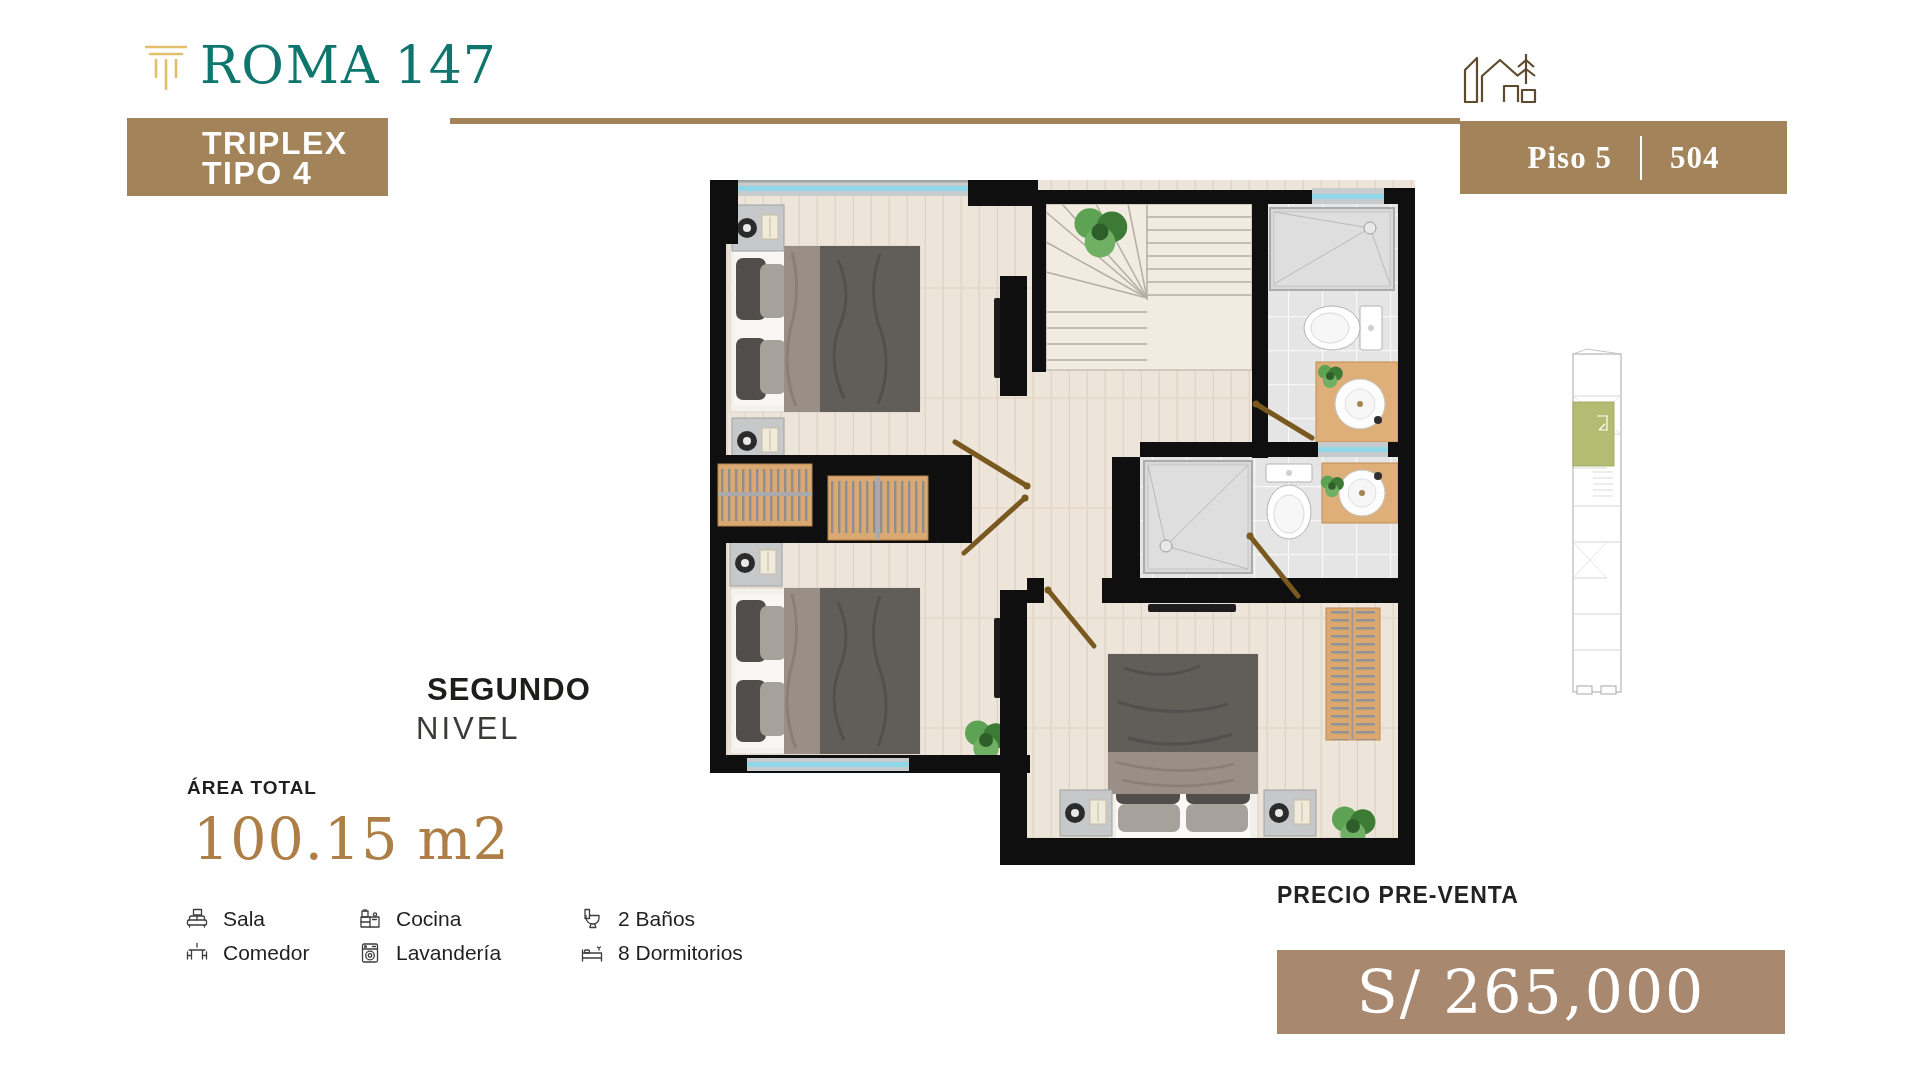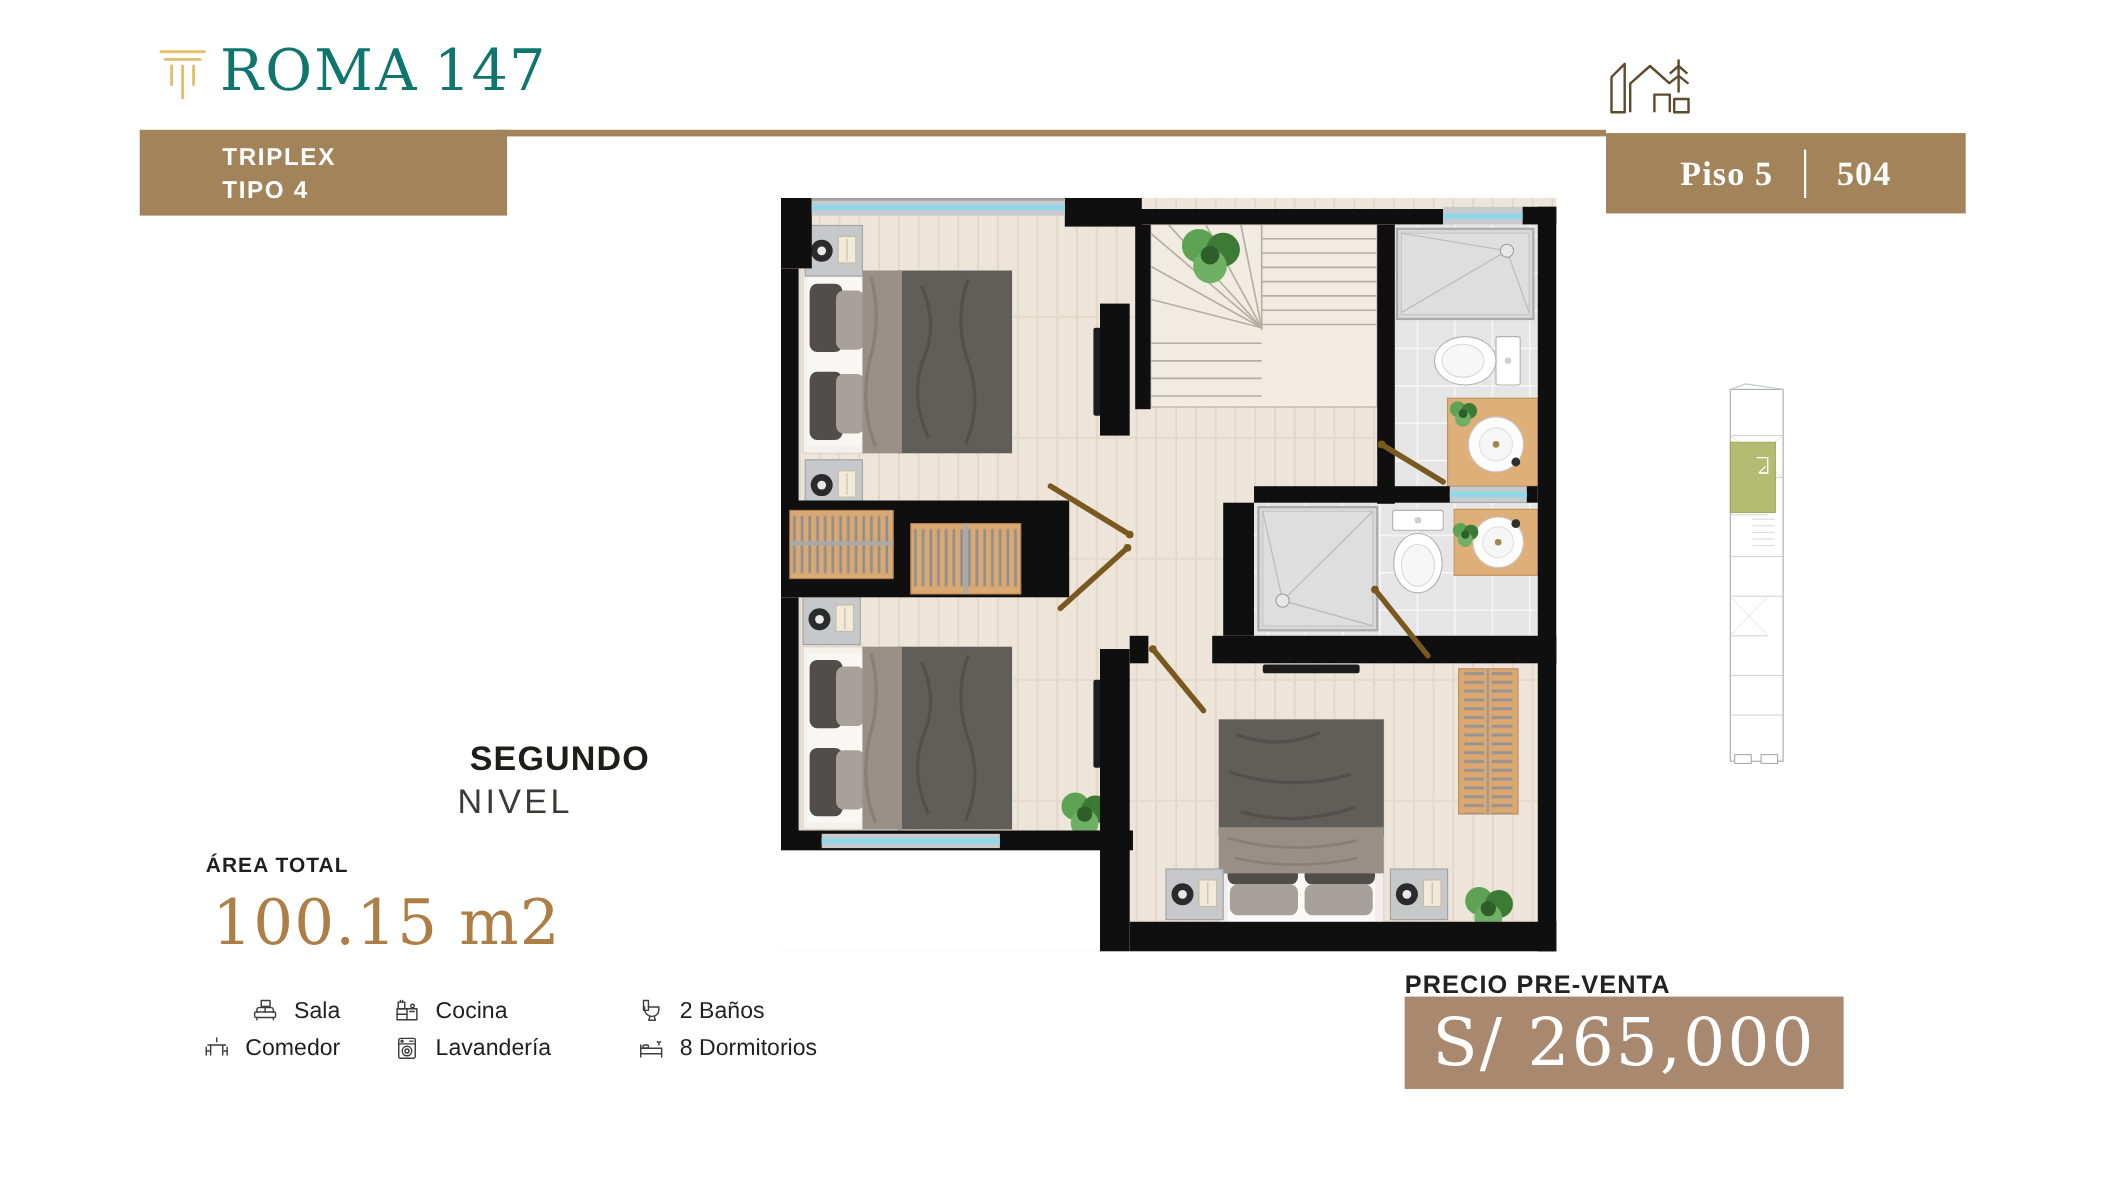--- a/index.html
+++ b/index.html
@@ -25,22 +25,22 @@
     font-family:"Liberation Serif",serif;font-size:26px;line-height:30px;
     color:#4E3D24;letter-spacing:3px;font-weight:600;white-space:nowrap;
   }
   .agency-tag{
     font-size:14.5px;letter-spacing:6.5px;color:#3E3E3E;margin-top:4px;
     font-weight:500;white-space:nowrap;
   }
 
   
   .type-badge{
-    left:127px;top:118px;width:334px;height:78px;background:#A3835A;
-    color:#fff;font-weight:700;font-size:22px;line-height:30px;
+    left:127px;top:118px;width:261px;height:78px;background:#A3835A;
+    color:#fff;font-weight:700;font-size:32px;line-height:30px;
     letter-spacing:1.5px;padding:10px 0 0 75px;box-sizing:border-box;
   }
   .band-bar{left:450px;top:118px;width:1010px;height:6px;background:#A3835A;}
   .unit-badge{
     left:1460px;top:121px;width:327px;height:73px;background:#A3835A;
     display:flex;align-items:center;justify-content:center;gap:28px;
     color:#fff;font-weight:700;font-size:31px;letter-spacing:1px;font-family:Liberation Serif, serif;
   }
   .unit-badge .div{width:2px;height:44px;background:#fff;}
 
@@ -48,31 +48,31 @@
   .level-title{left:427px;top:672px;font-size:31px;font-weight:700;color:#1D1D1B;letter-spacing:1px;}
   .level-sub{left:416px;top:711px;font-size:31px;font-weight:400;color:#3A3A38;letter-spacing:3px;}
   .area-label{left:187px;top:777px;font-size:19px;font-weight:700;color:#1F1F1F;letter-spacing:1px;}
   .area-value{
     left:193px;top:806px;font-family:"DejaVu Serif",serif;
     font-size:57px;color:#AD7F47;letter-spacing:1px;
   }
 
   
   .feature-col{display:flex;flex-direction:column;gap:9px;}
-  .fc1{left:185px;top:906px;align-items:flex-end;}
+  .fc1{left:185px;top:906px;}
   .fc2{left:358px;top:906px;}
   .fc3{left:580px;top:906px;}
   .feature-item{display:flex;align-items:center;gap:14px;height:25px;}
   .feature-item svg{width:24px;height:24px;flex:0 0 24px;}
   .feature-label{font-size:21px;color:#1F1F1F;font-weight:500;white-space:nowrap;}
 
   
   .price-label{left:1277px;top:882px;font-size:23px;font-weight:700;color:#222;letter-spacing:1px;}
   .price-box{
-    left:1277px;top:906px;width:399px;height:84px;background:#A98870;
+    left:1277px;top:950px;width:508px;height:84px;background:#A98870;
     display:flex;align-items:center;justify-content:center;
   }
   .price-value{
     font-family:"DejaVu Serif",serif;font-size:60px;color:#ffffff;letter-spacing:2px;
   }
 
   
   .floor-plan{left:710px;top:180px;width:705px;height:685px;}
   .minimap{left:1563px;top:346px;width:72px;height:352px;}
 

